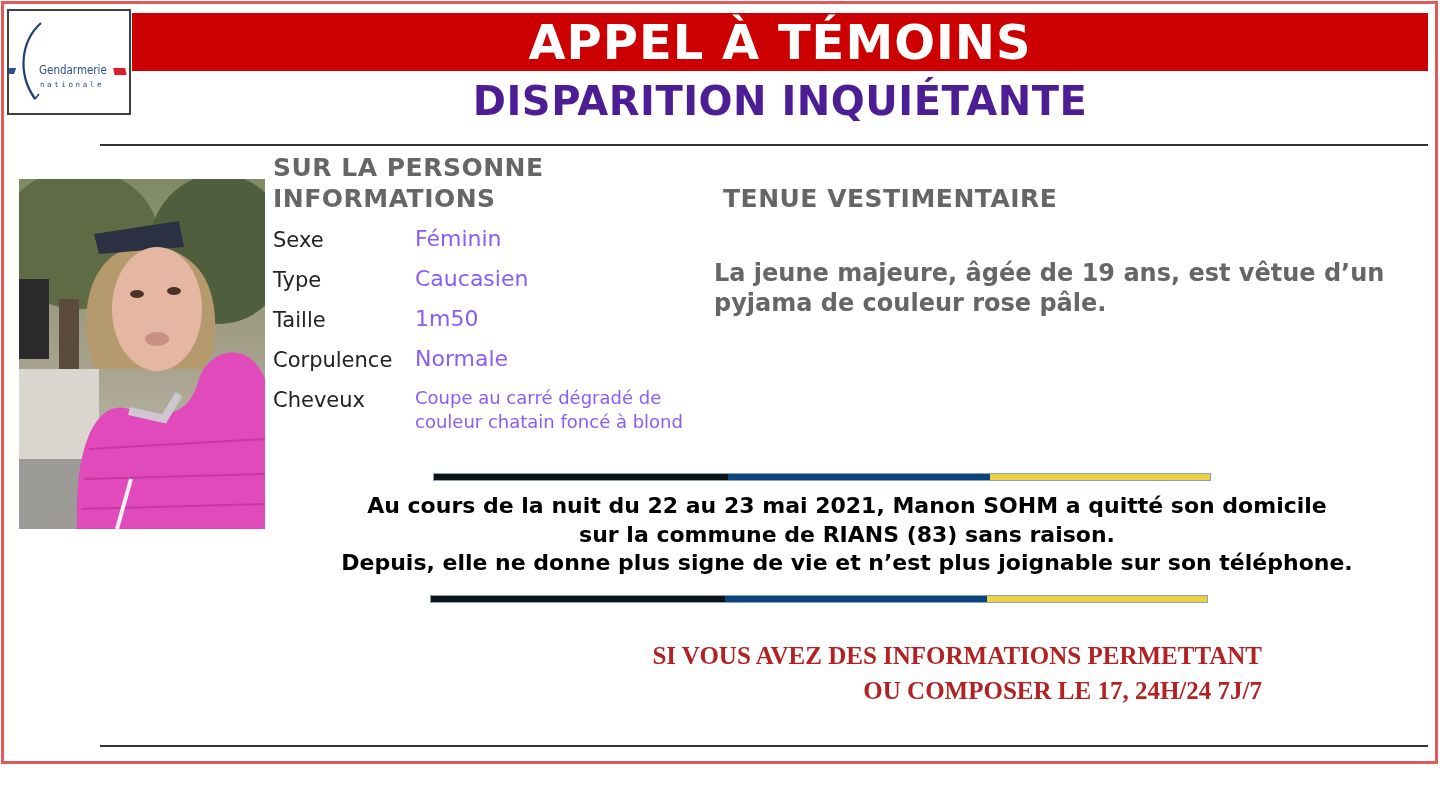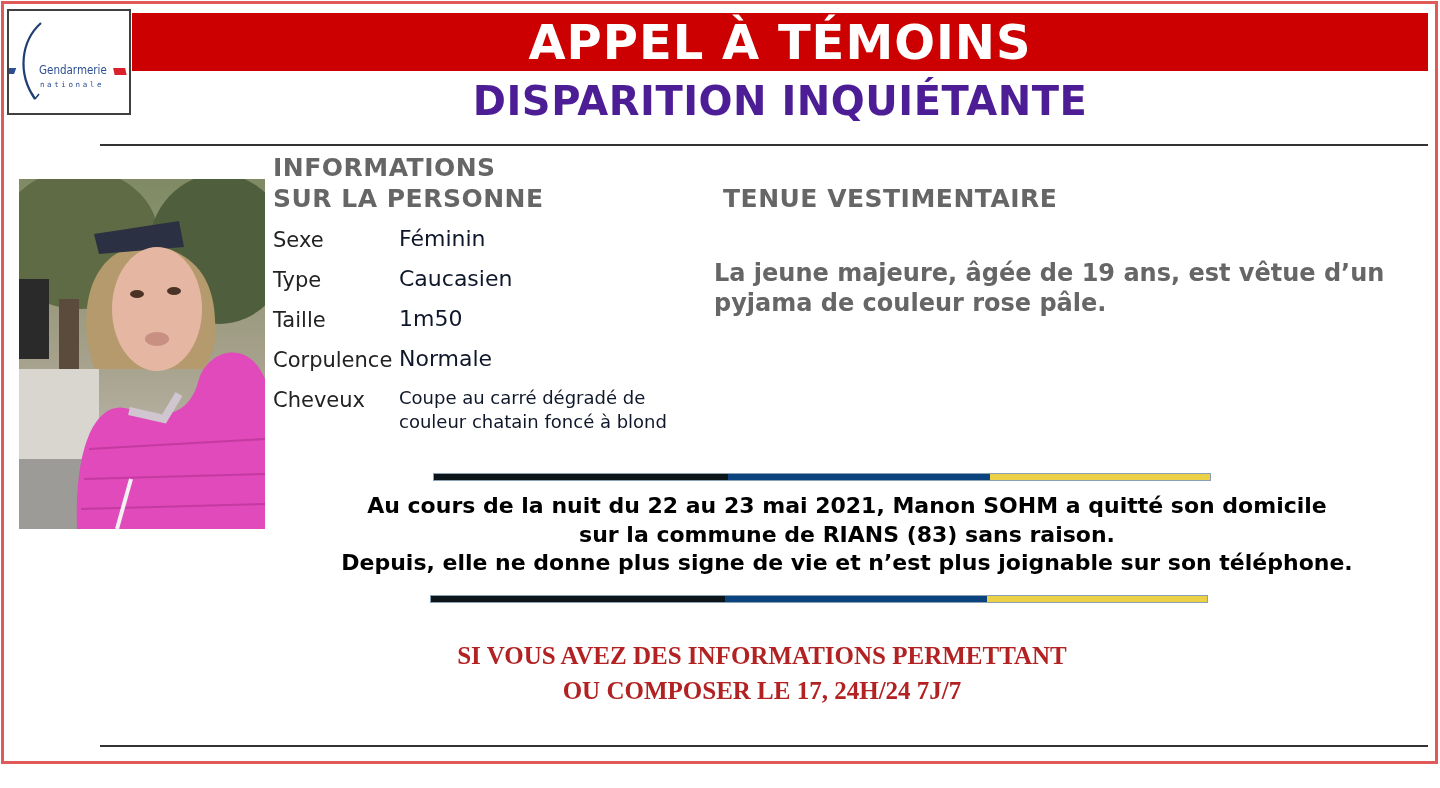--- a/index.html
+++ b/index.html
@@ -39,42 +39,42 @@
 
     .section-title {
       position: absolute; color: #666666; font-weight: bold; font-size: 25px; line-height: 31px;
       letter-spacing: 0.5px;
     }
     .info-row { position: absolute; left: 273px; width: 420px; }
     .info-label {
       position: absolute; left: 0; font-size: 21px; color: #222;
     }
     .info-value {
-      position: absolute; left: 126px; font-size: 22px; color: #0f172a; white-space: nowrap;
+      position: absolute; left: 142px; font-size: 22px; color: #8b5cf6; white-space: nowrap;
     }
     .info-value.small { font-size: 18px; line-height: 24px; white-space: normal; width: 270px; }
 
     .tenue-text {
       position: absolute; left: 714px; top: 258px; width: 700px;
       color: #666666; font-weight: bold; font-size: 24px; line-height: 30px;
     }
 
     .tricolor {
       position: absolute; height: 8px; display: flex; border: 1px solid #8aa0b5;
     }
     .tricolor span { display: block; height: 100%; }
 
     .story {
       position: absolute; left: 270px; top: 492px; width: 1154px;
       text-align: center; font-weight: bold; font-size: 22px; line-height: 28.5px; color: #000;
     }
 
     .contact {
       position: absolute; left: 262px; top: 638px; width: 1000px;
-      text-align: center; font-family: "Liberation Serif", "DejaVu Serif", serif;
+      text-align: right; font-family: "Liberation Serif", "DejaVu Serif", serif;
       font-weight: bold; font-size: 25px; line-height: 35px; color: #b22222;
     }
   </style>
 </head>
 <body>
 
 <div class="frame"></div>
 
 <div class="logo-box">
   <svg width="120" height="102" viewBox="0 0 120 102">
@@ -120,22 +120,22 @@
     <ellipse cx="155" cy="112" rx="7" ry="4" fill="#4a3326"></ellipse>
     <ellipse cx="138" cy="160" rx="12" ry="7" fill="#c88f82"></ellipse>
     <path d="M110 230 C 80 220, 55 260, 58 350 L 246 350 L 246 200 C 230 160, 190 170, 180 200 C 170 240, 140 240, 110 230 Z" fill="#e04aba"></path>
     <path d="M70 270 L 246 260 M65 300 L 246 295 M62 330 L 246 325" stroke="#c43aa0" stroke-width="2" fill="none"></path>
     <path d="M110 232 L 145 240 L 160 215" stroke="#cfc6d0" stroke-width="8" fill="none"></path>
     <line x1="112" y1="300" x2="98" y2="350" stroke="#f2f2f2" stroke-width="4"></line>
   </svg>
 </div>
 
 <div class="section-title" style="left:273px; top:152px;">
+  <div>SUR LA PERSONNE</div>
   <div>INFORMATIONS</div>
-  <div>SUR LA PERSONNE</div>
 </div>
 
 <div class="info-row" style="top:226px;">
   <span class="info-label" style="top:2px;">Sexe</span>
   <span class="info-value" style="top:0;">Féminin</span>
 </div>
 <div class="info-row" style="top:266px;">
   <span class="info-label" style="top:2px;">Type</span>
   <span class="info-value" style="top:0;">Caucasien</span>
 </div>

